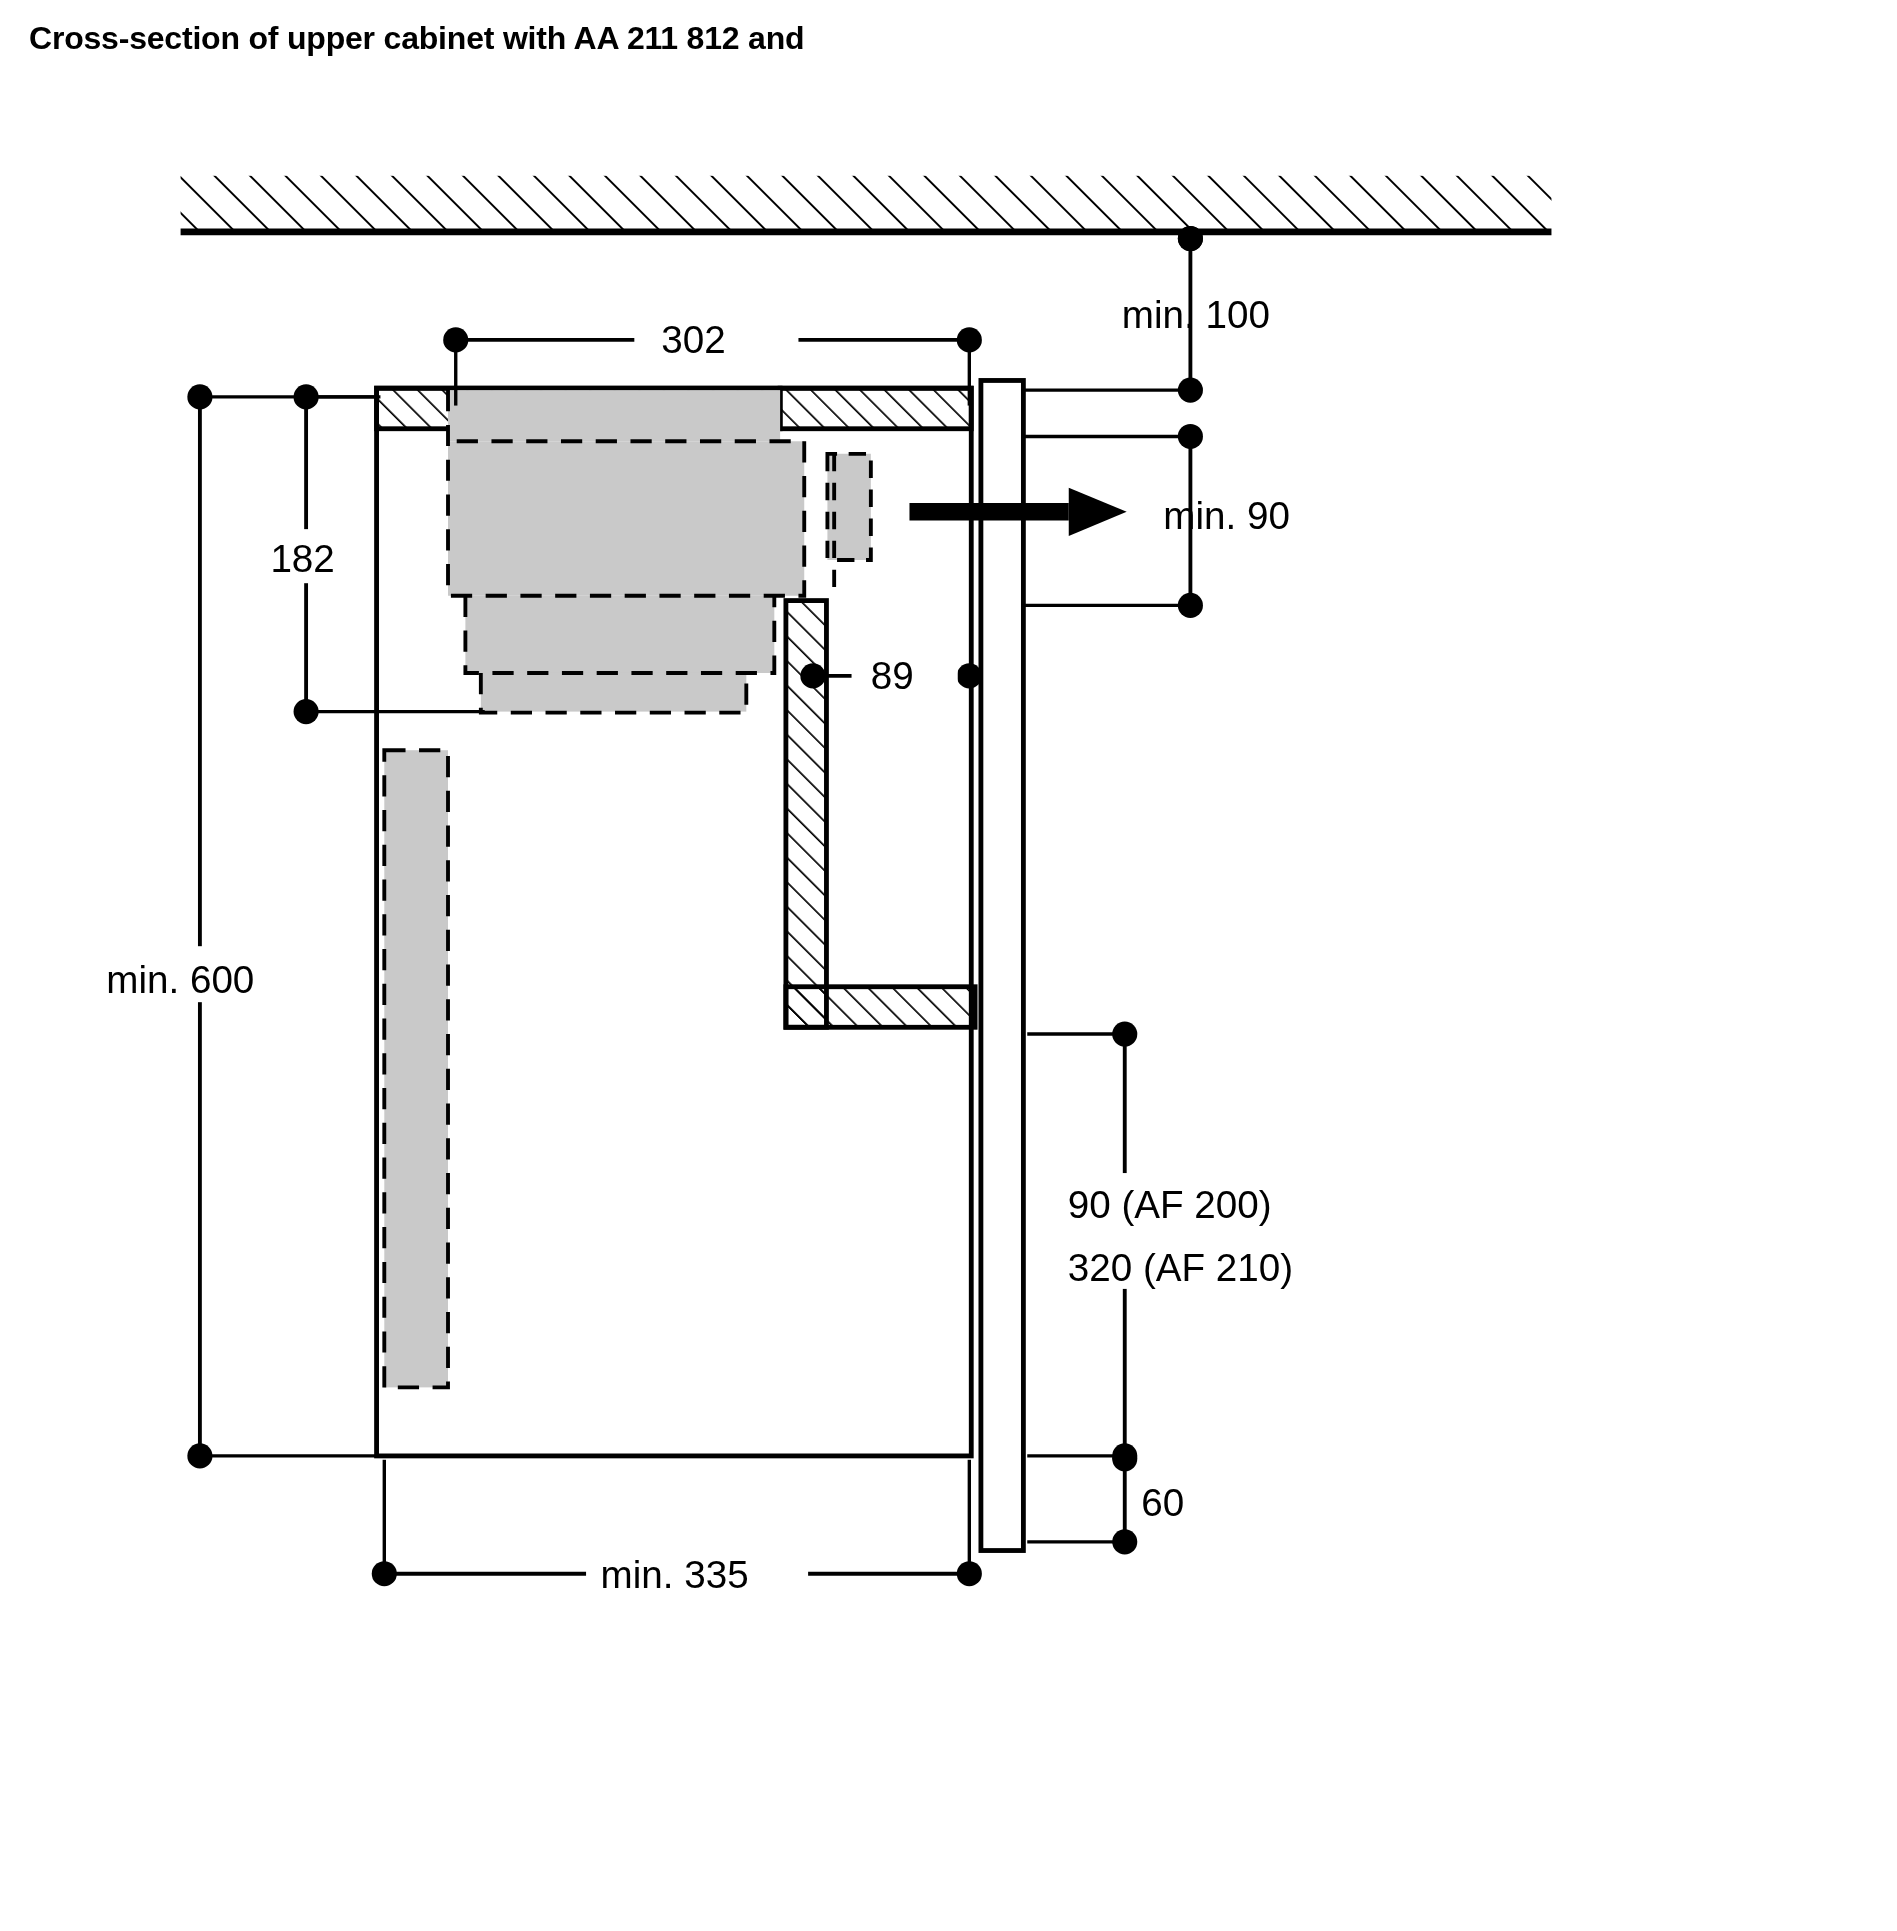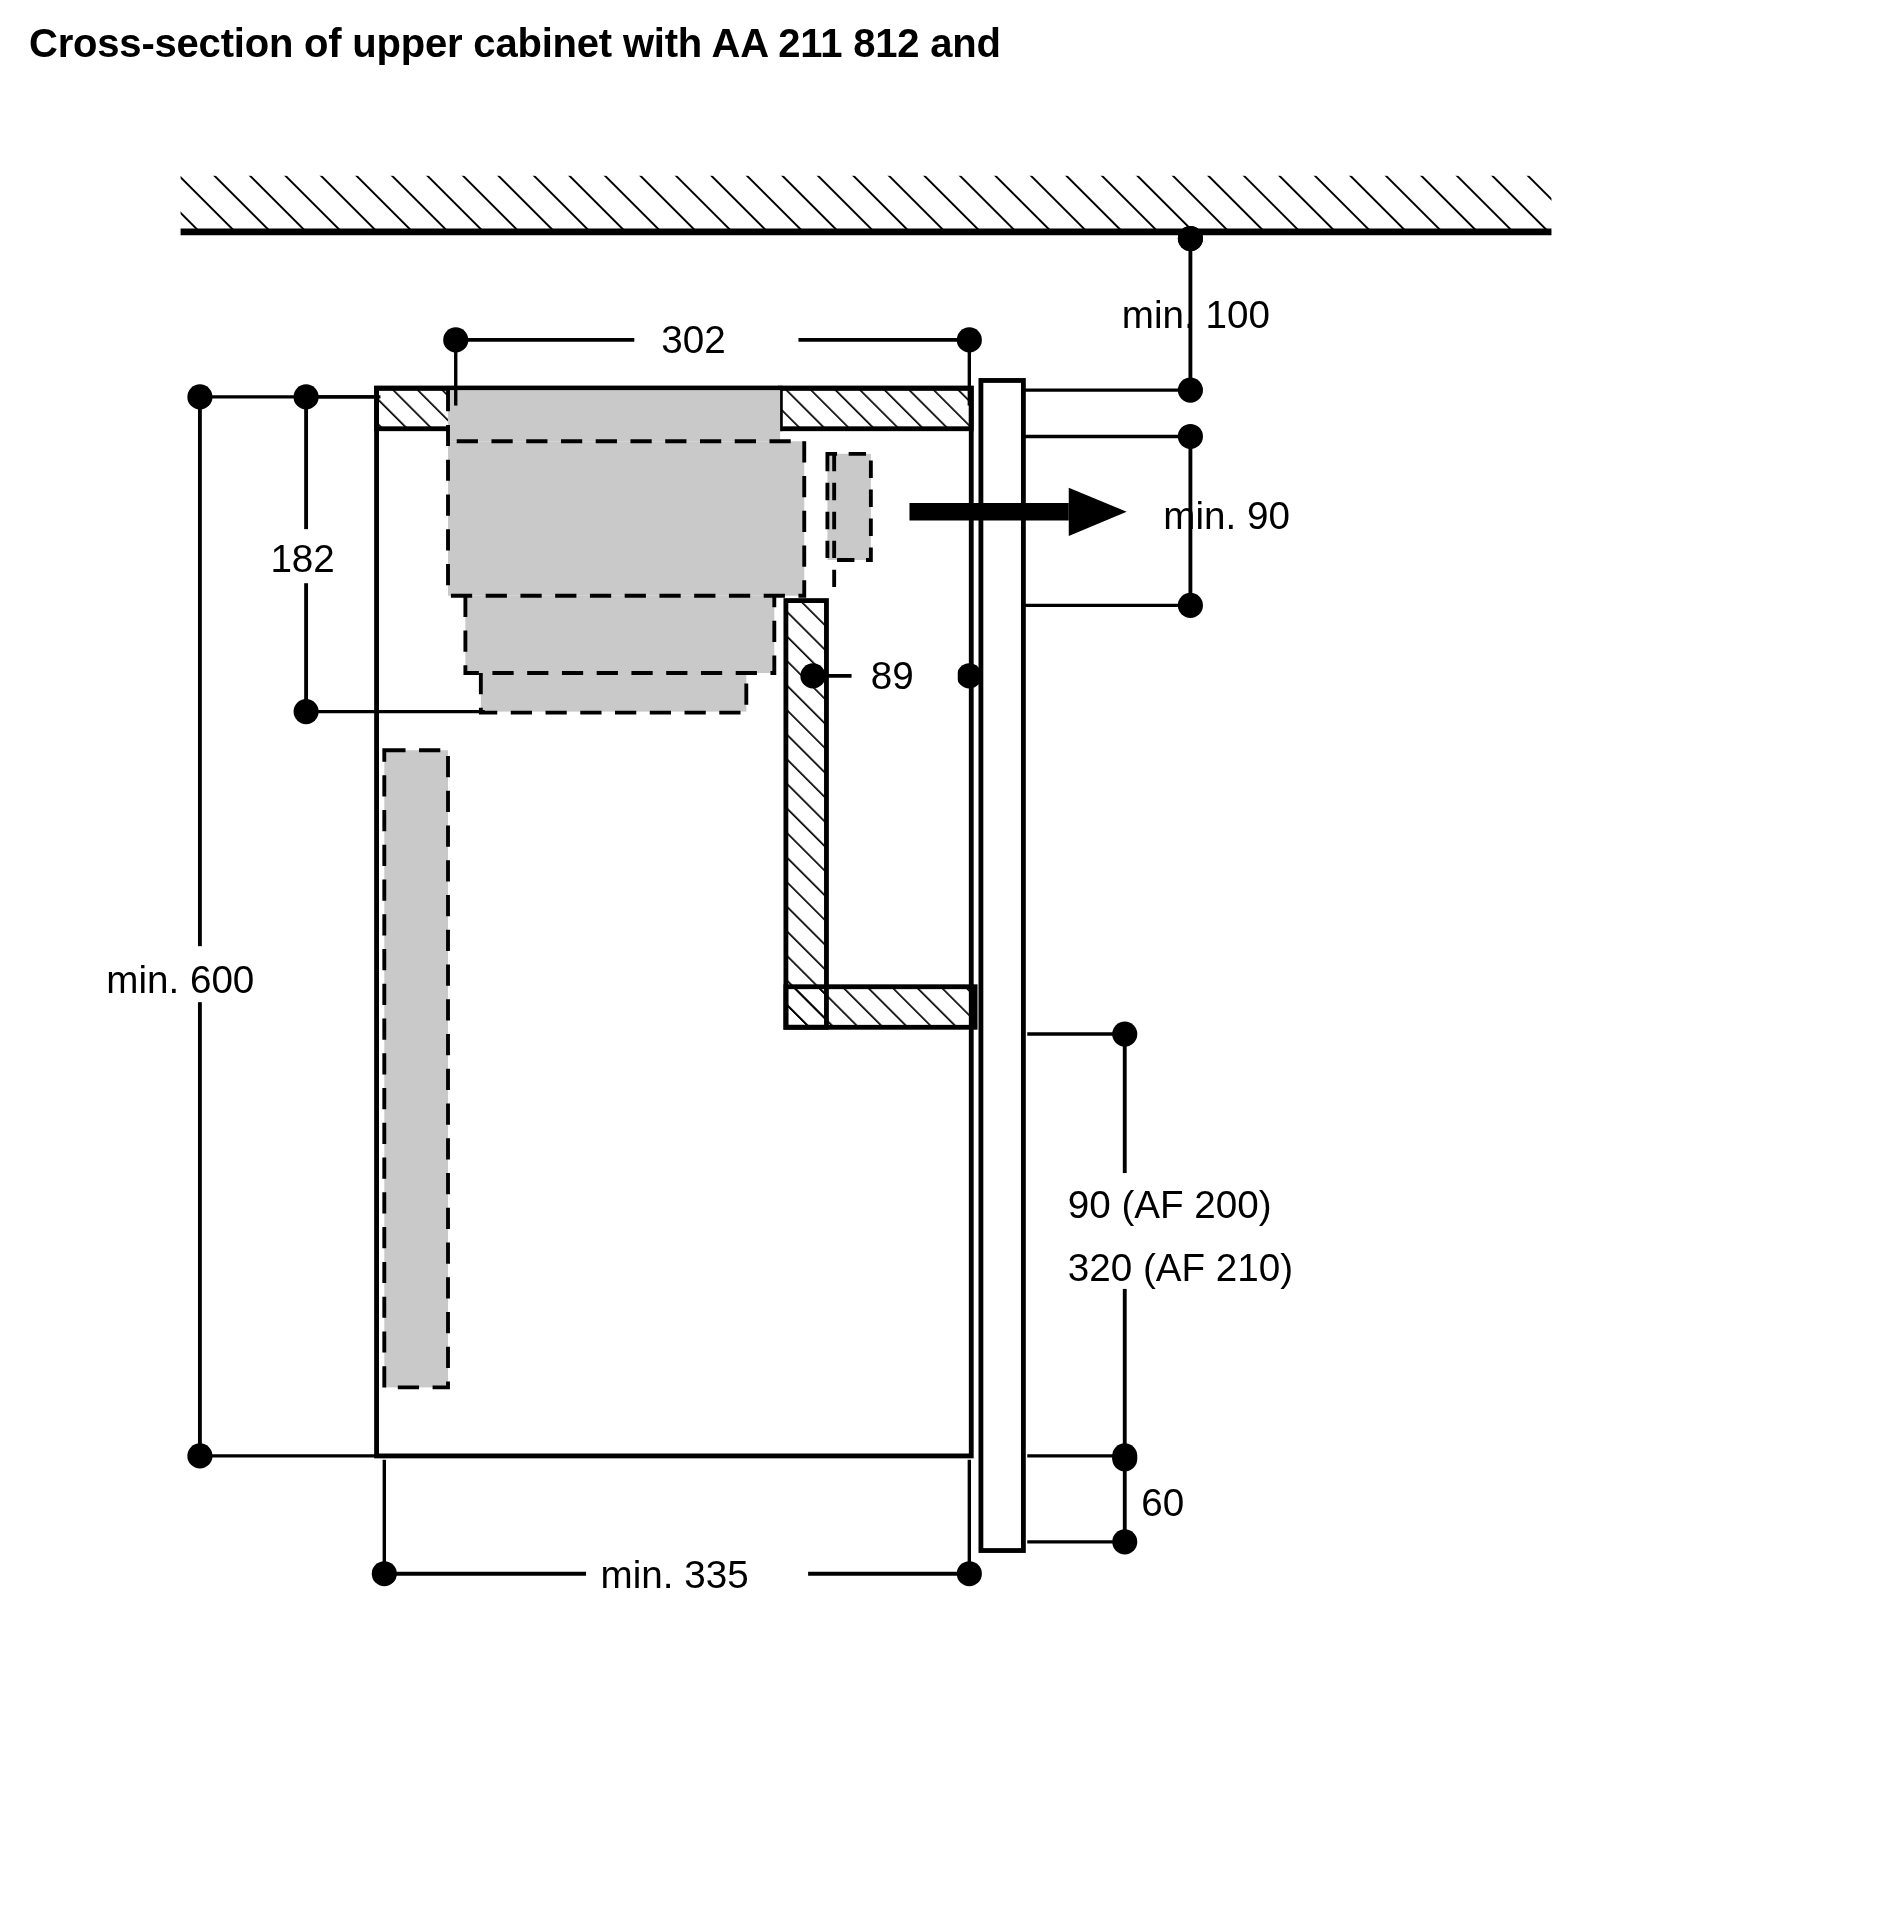--- a/index.html
+++ b/index.html
@@ -13,21 +13,21 @@
     font-family: "Liberation Sans", sans-serif;
     color: #000000;
     position: relative;
     overflow: hidden;
   }
   #title-block {
     position: absolute;
     left: 29px;
     top: 17.4px;
     width: 1448px;
-    font-size: 40px;
+    font-size: 32px;
     font-weight: bold;
     line-height: 1.32;
     letter-spacing: -0.2px;
   }
   #title-block .line {
     display: block;
     white-space: pre;
   }
   #drawing-wrap {
     position: absolute;

